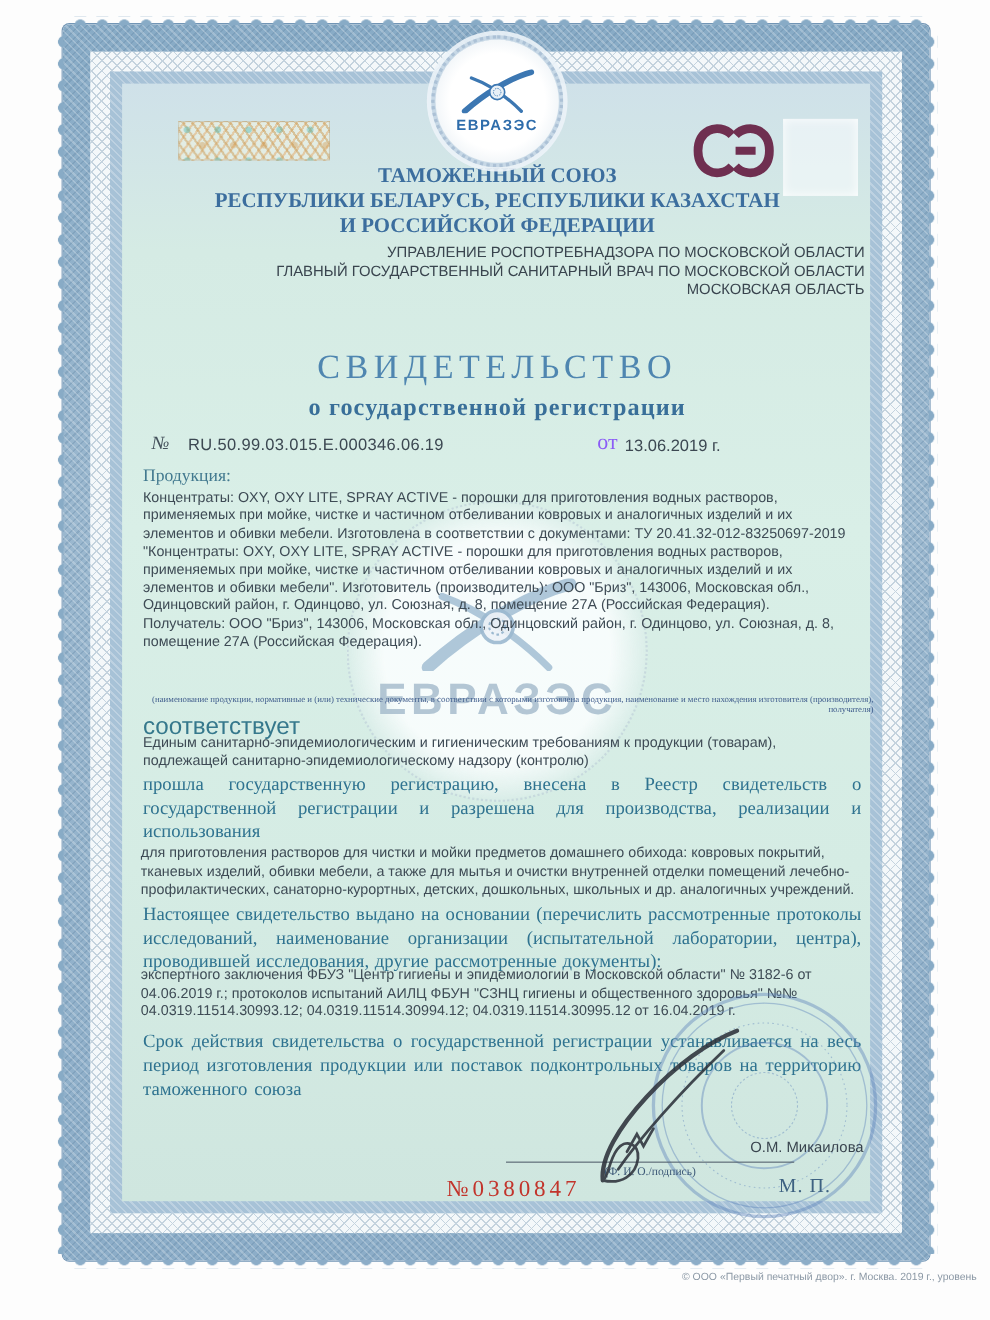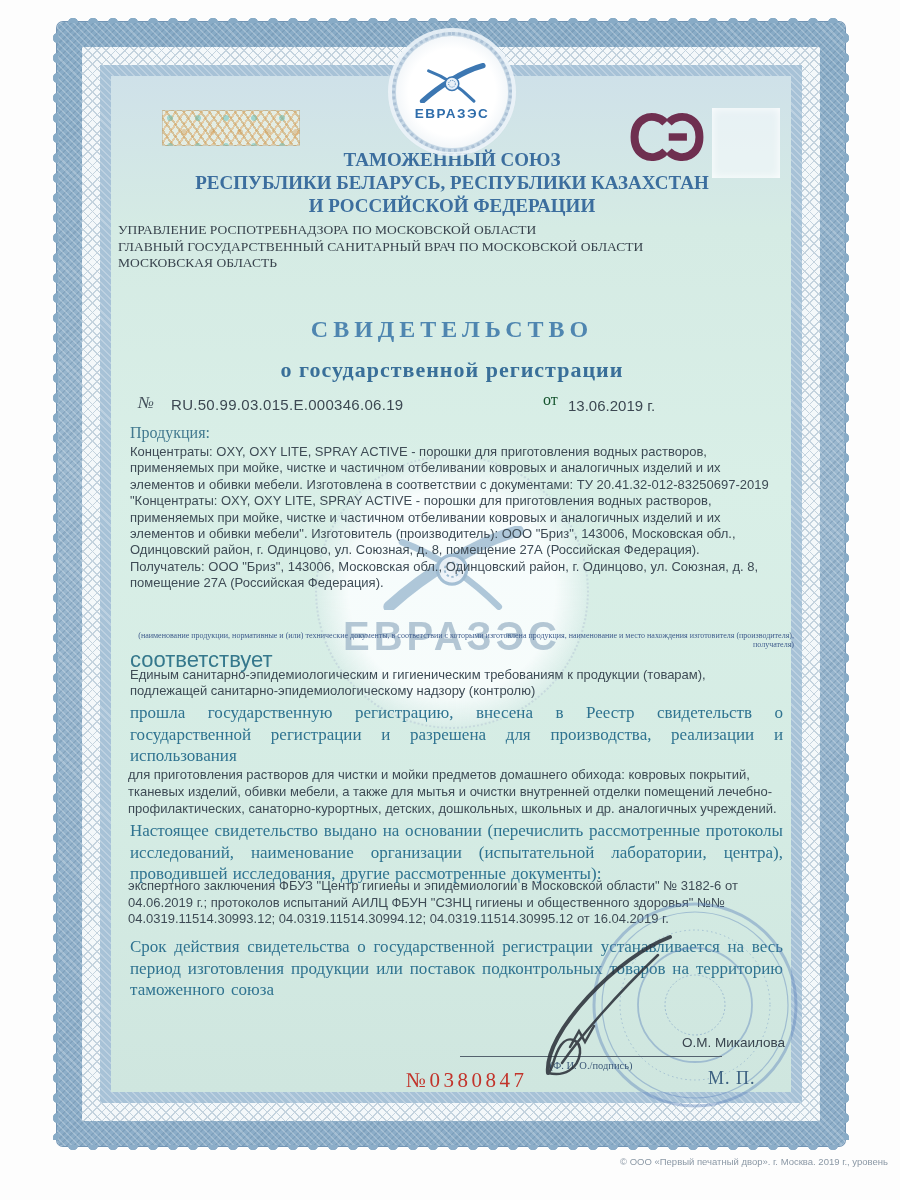--- a/index.html
+++ b/index.html
@@ -50,34 +50,34 @@
       #f8f4ec;
     background-size:28px 28px,28px 28px,auto,auto,auto;
     border:1px solid rgba(175,165,135,.45);}
   .ce-mark{position:absolute;left:630px;top:110px;width:74px;height:54px;z-index:2;}
   .wm-rect{position:absolute;left:712px;top:108px;width:68px;height:70px;z-index:2;
     background:rgba(252,254,255,.55);box-shadow:inset 0 0 10px rgba(255,255,255,.9);}
 
   
   .hdr-union{position:absolute;left:118px;right:114px;top:148px;text-align:center;z-index:2;
     font-family:"Liberation Serif",serif;font-weight:bold;color:#3c6e9e;font-size:19px;line-height:23px;}
-  .hdr-authority{position:absolute;left:118px;right:114px;top:222px;text-align:left;z-index:2;
-    font-family:Liberation Serif, serif;color:#39444e;font-size:13.5px;line-height:16.5px;}
+  .hdr-authority{position:absolute;left:118px;right:114px;top:222px;text-align:right;z-index:2;
+    font-family:Liberation Sans, sans-serif;color:#39444e;font-size:13.5px;line-height:16.5px;}
   .hdr-note{position:absolute;left:112px;right:108px;top:292px;text-align:center;z-index:2;
     font-family:"Liberation Serif",serif;font-size:9px;color:#41608a;}
 
   .title-main{position:absolute;left:118px;right:114px;top:316px;text-align:center;z-index:2;
-    font-family:"Liberation Serif",serif;font-weight:bold;font-size:24px;letter-spacing:5px;color:#4f86b0;}
+    font-family:"Liberation Serif",serif;font-weight:normal;font-size:31px;letter-spacing:5px;color:#4f86b0;}
   .title-sub{position:absolute;left:118px;right:114px;top:357px;text-align:center;z-index:2;
     font-family:"Liberation Serif",serif;font-weight:bold;font-size:22px;letter-spacing:1px;color:#396f99;}
 
   .reg-row{position:absolute;left:138px;top:392px;width:655px;height:26px;z-index:2;}
   .reg-no{position:absolute;left:0;top:1px;font-family:"Liberation Serif",serif;font-style:italic;font-size:17px;color:#45525c;}
   .reg-number{position:absolute;left:33px;top:4px;font-family:"Liberation Sans",sans-serif;font-size:15px;letter-spacing:.3px;color:#3c4852;}
-  .reg-from{position:absolute;left:405px;top:-1px;font-family:"Liberation Serif",serif;font-size:16px;color:#14532d;}
+  .reg-from{position:absolute;left:405px;top:-1px;font-family:"Liberation Serif",serif;font-size:20px;color:#8b5cf6;}
   .reg-date{position:absolute;left:430px;top:5px;font-family:"Liberation Sans",sans-serif;font-size:15px;color:#3c4852;}
 
   .product-label{position:absolute;left:130px;top:424px;z-index:2;font-family:"Liberation Serif",serif;font-size:16px;color:#42798f;}
   .product-text{position:absolute;left:130px;top:444px;width:643px;z-index:2;
     font-family:"Liberation Sans",sans-serif;font-size:13px;line-height:16.4px;color:#3e4b55;}
   .product-note{position:absolute;left:110px;right:106px;top:631px;text-align:right;z-index:2;
     font-family:"Liberation Serif",serif;font-size:8px;color:#3f5c8c;}
 
   .compliance-intro{position:absolute;left:130px;top:647px;z-index:2;font-family:Liberation Sans, sans-serif;font-size:22px;color:#35788c;}
   .compliance-text{position:absolute;left:130px;top:667px;width:655px;z-index:2;

